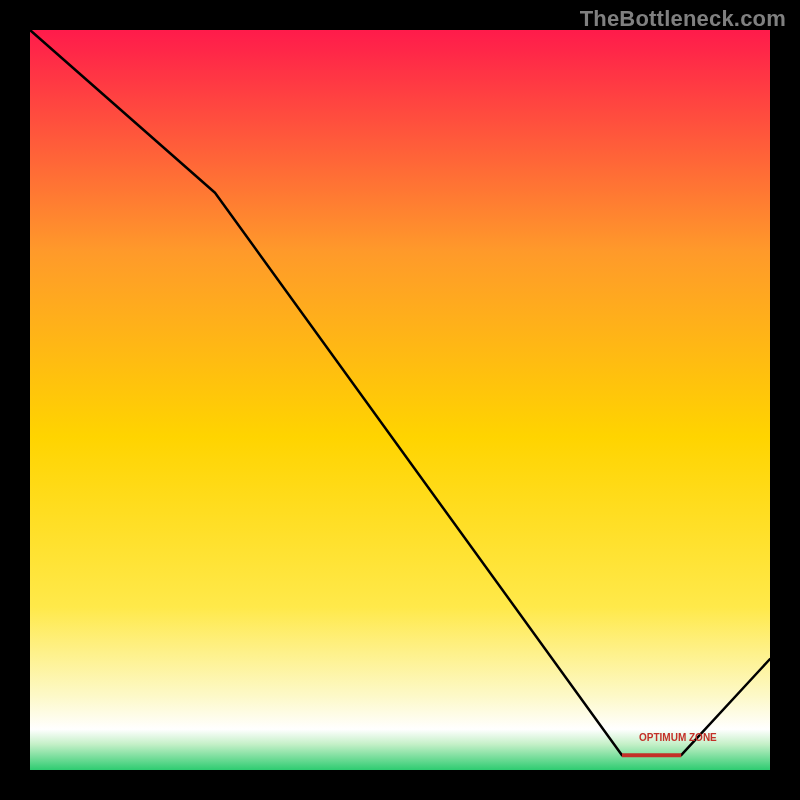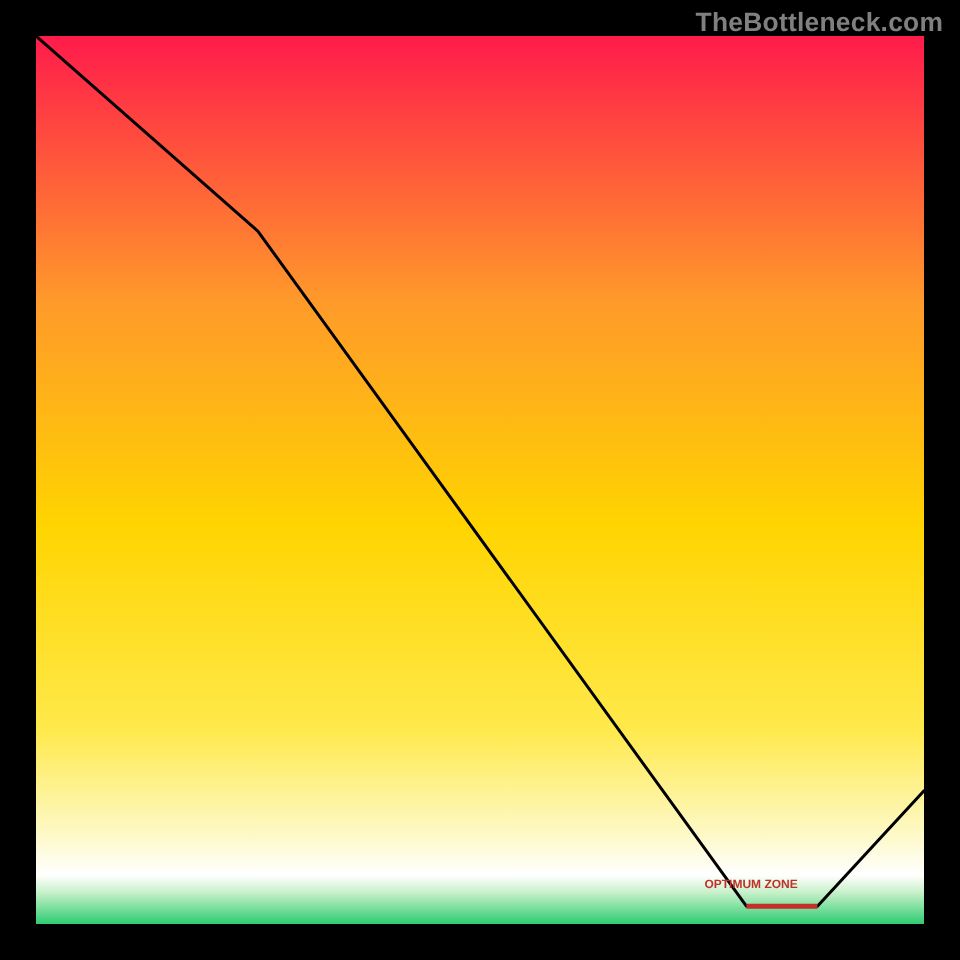--- a/index.html
+++ b/index.html
@@ -62,14 +62,14 @@
       </linearGradient>
     </defs>
 
     <rect x="0" y="0" width="740" height="740" fill="url(#bgGrad)"></rect>
 
     <polyline id="curve" fill="none" stroke-width="2.5" stroke-linejoin="round" stroke-linecap="round" stroke="#000000" points="0,0 185,162.79999999999995 592,725.2 651.2,725.2 740,629"></polyline>
 
     <line id="optimum-flat" stroke-width="4" stroke="#c33028" x1="592" x2="651.2" y1="725.2" y2="725.2"></line>
   </svg>
 
-  <div class="optimum-label" id="optimum-label" style="left: 587px; top: 731.8px;">OPTIMUM ZONE</div>
+  <div class="optimum-label" id="optimum-label" style="left: 639px; top: 731.8px;">OPTIMUM ZONE</div>
 </div>
 
 </body></html>

